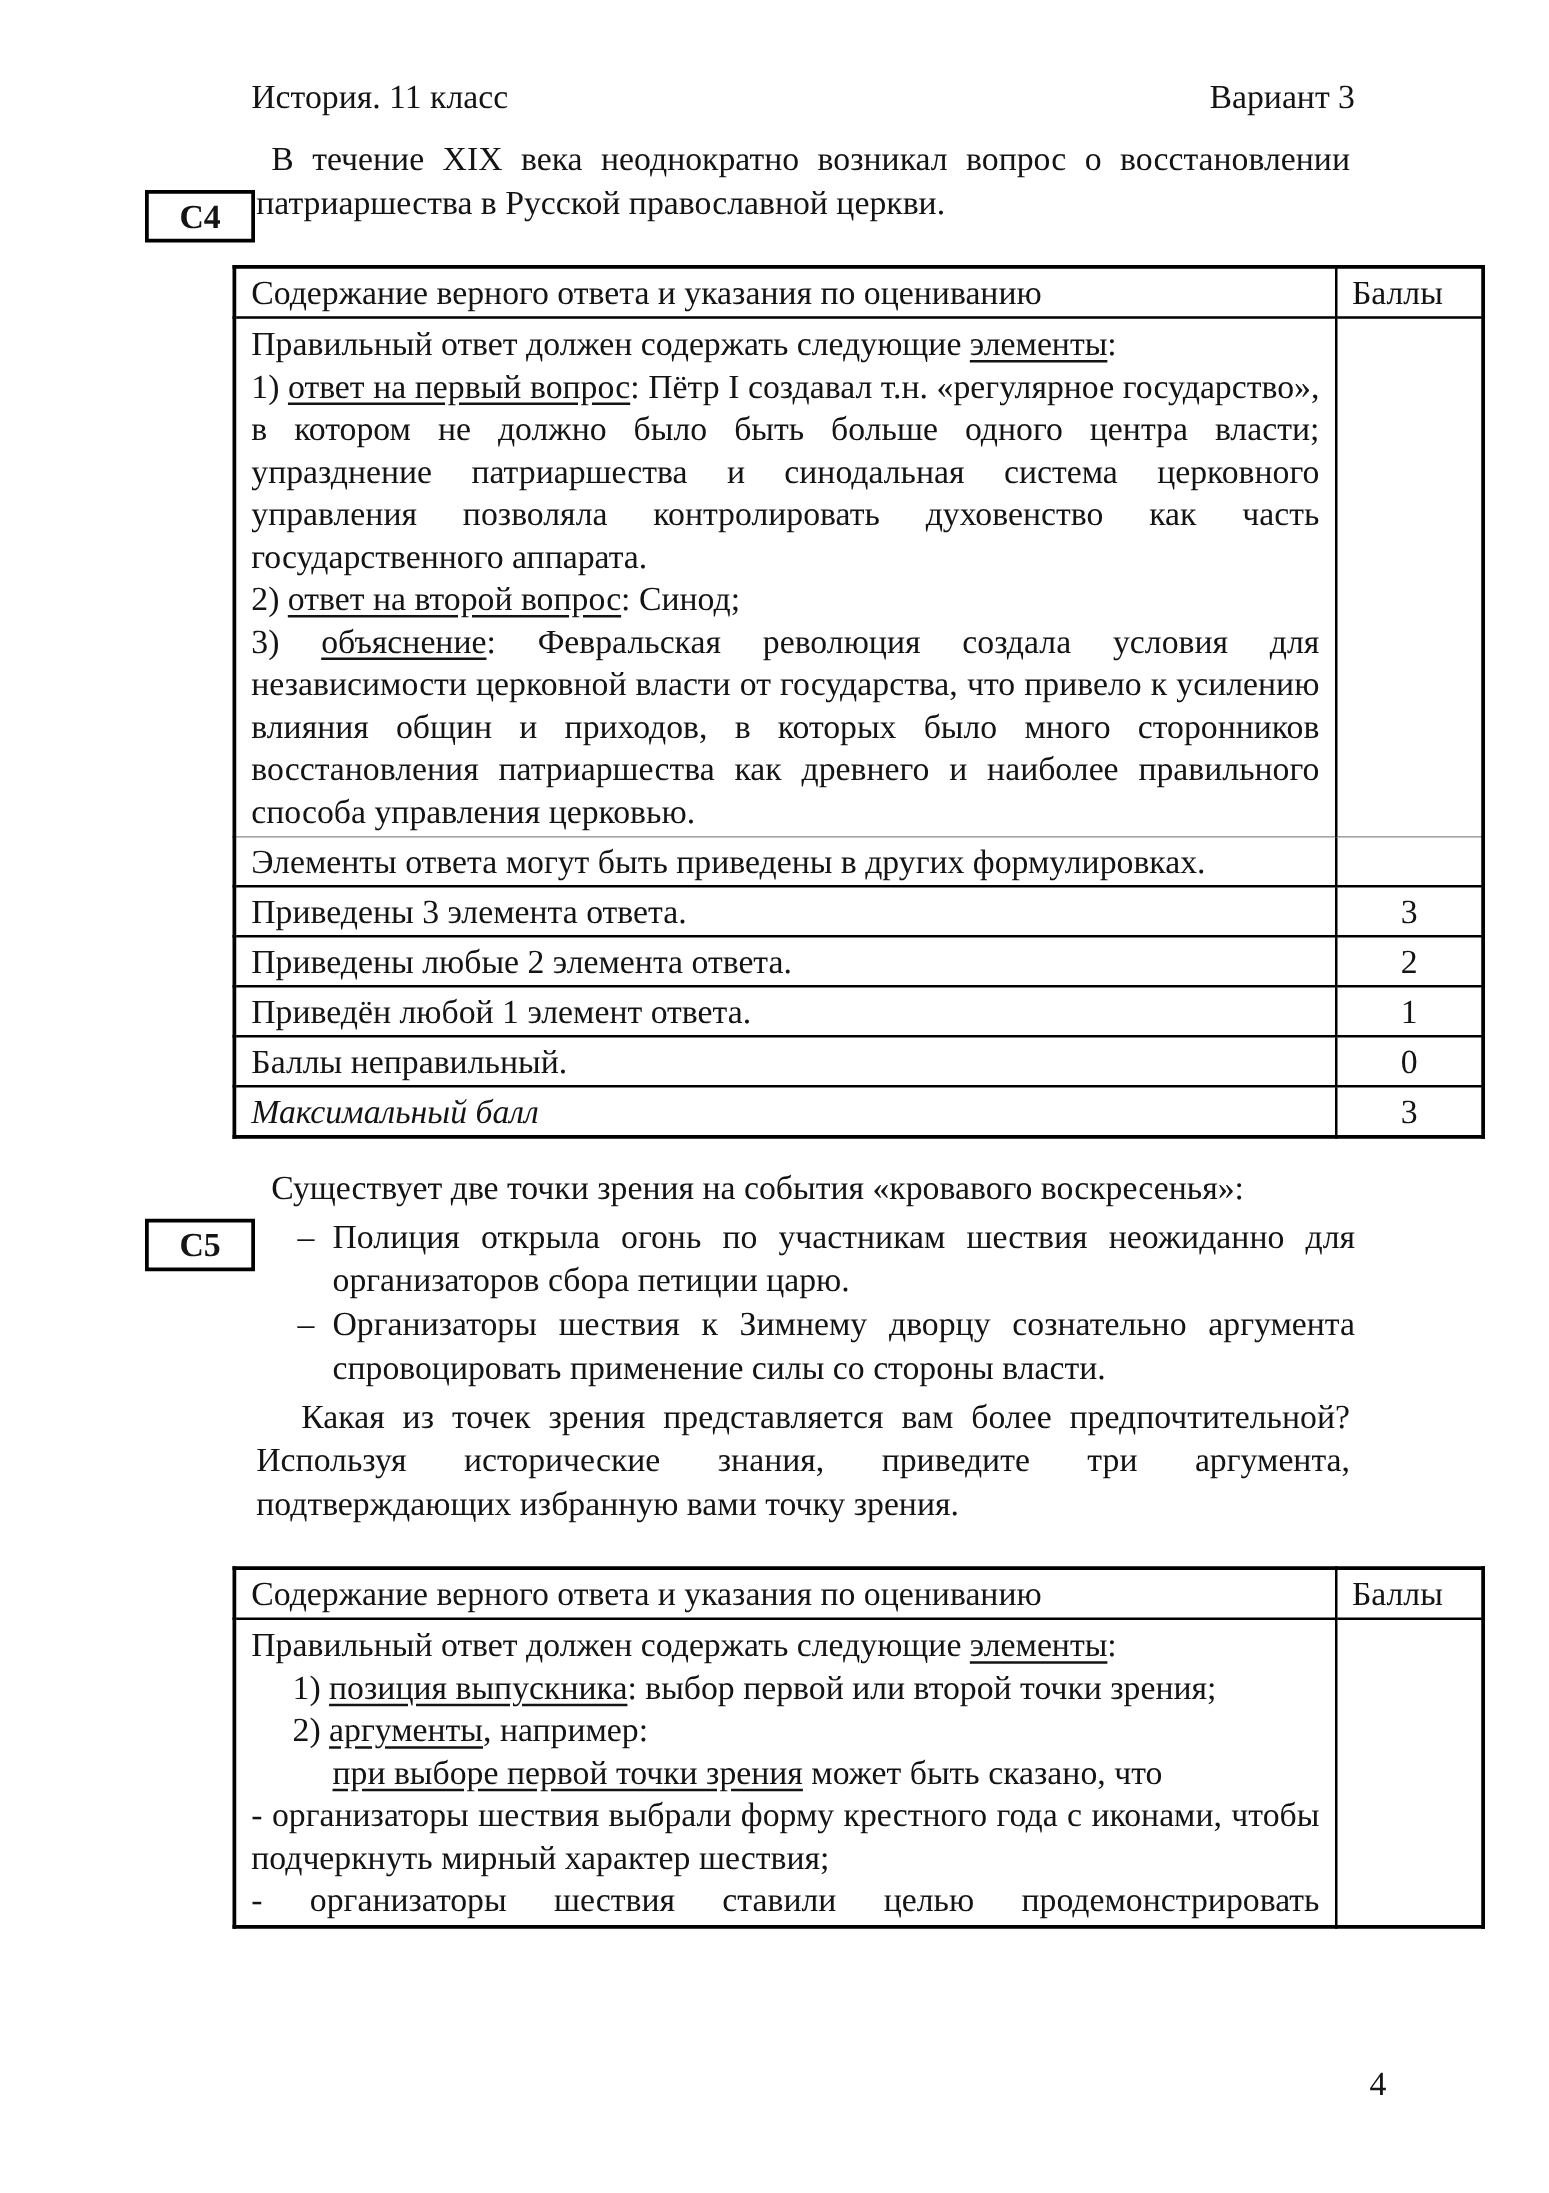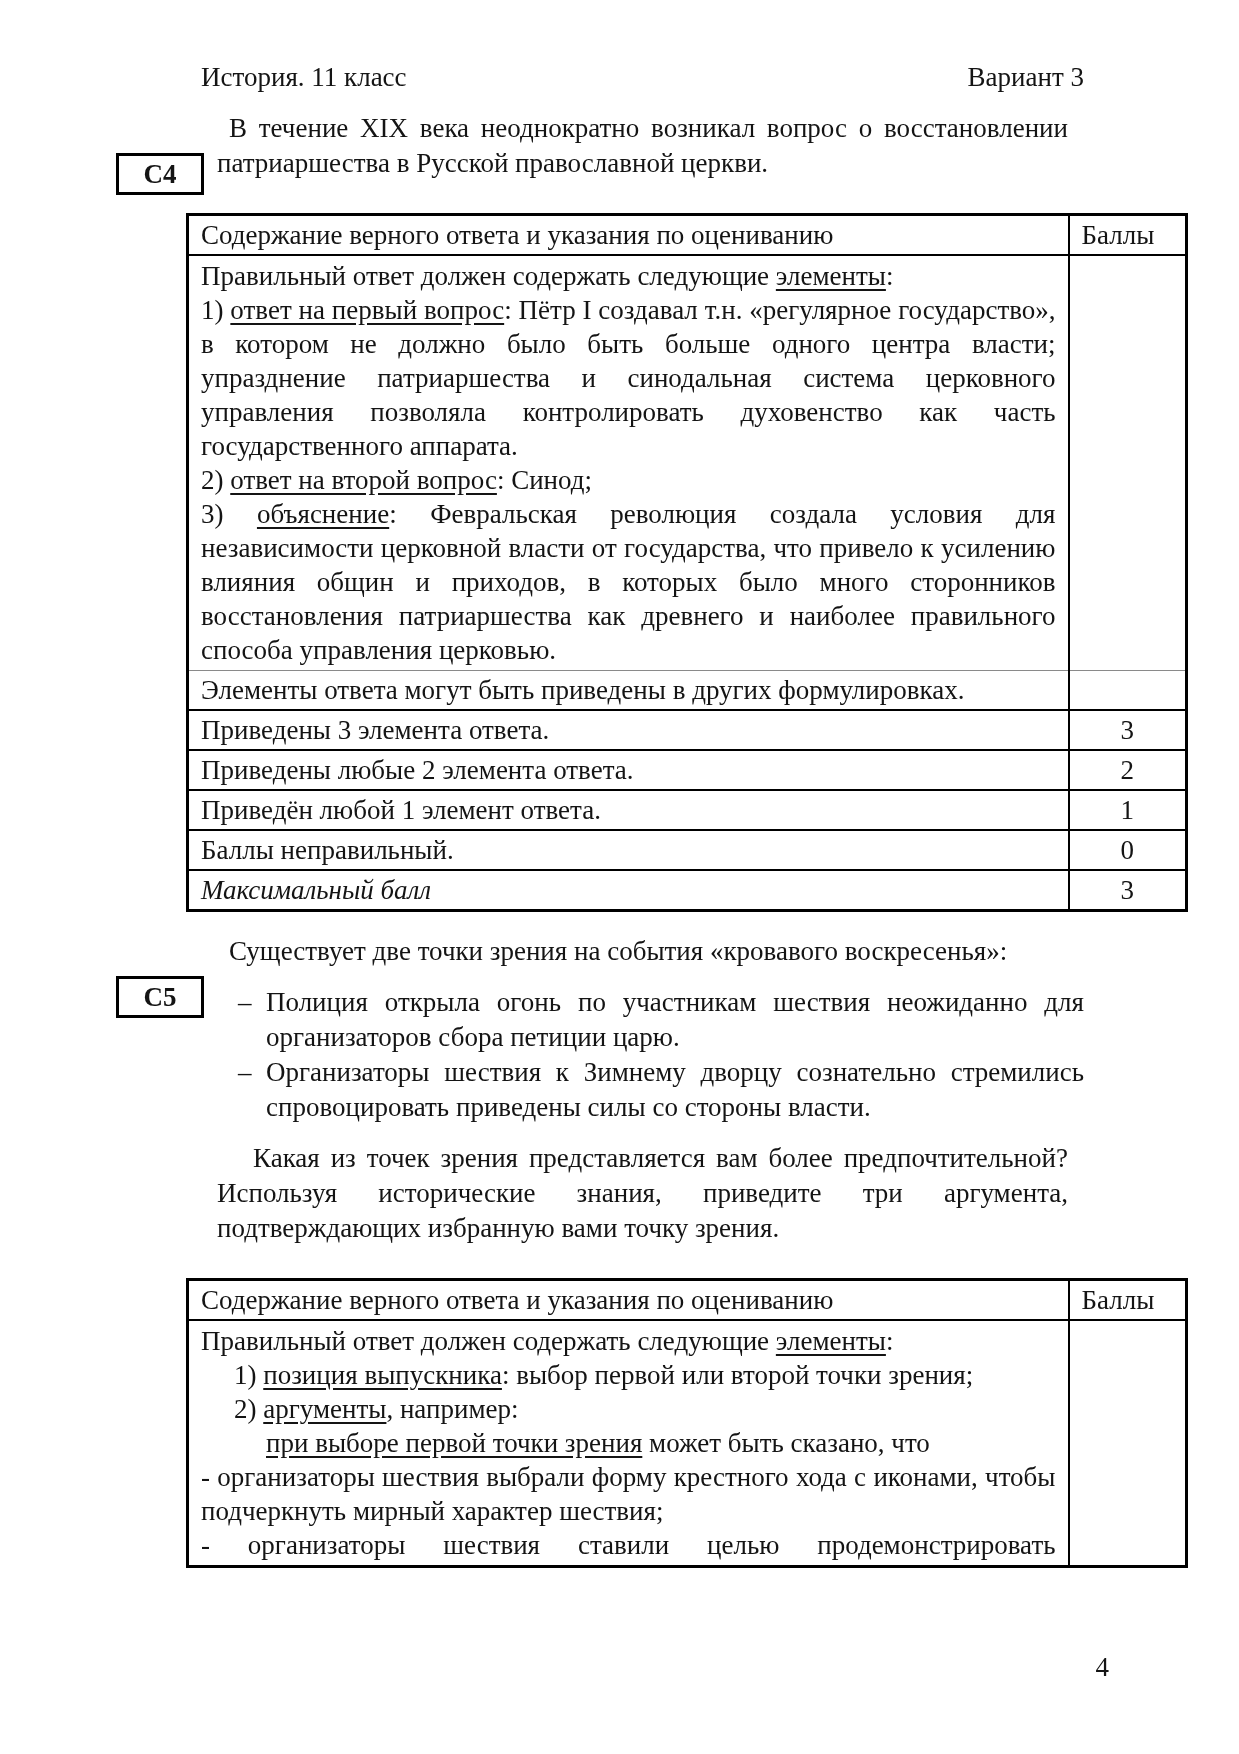--- a/index.html
+++ b/index.html
@@ -36,21 +36,21 @@
     height: 42px;
     border: 3px solid #000;
     box-sizing: border-box;
     display: flex;
     align-items: center;
     justify-content: center;
     font-weight: bold;
     text-align: center;
     margin-top: 44px;
   }
-  .question p { margin: 16px; }
+  .question p { margin: 4px; }
   .p-first { text-indent: 12px; }
   .q-c5 { margin-top: 22px; }
   .bullet { display: flex; padding-left: 37px; }
   .bullet .dash { flex: 0 0 28px; }
   .bullet .btext { flex: 1; text-align: justify; }
   .qpara { text-indent: 36px; }
 
   table.scoring {
     border-collapse: collapse;
     table-layout: fixed;
@@ -142,38 +142,38 @@
 
   <section class="question q-c5">
     <div class="qlabel">С5</div>
     <p class="p-first">Существует две точки зрения на события «кровавого воскресенья»:</p>
     <div class="bullet">
       <span class="dash">–</span>
       <span class="btext">Полиция открыла огонь по участникам шествия неожиданно для организаторов сбора петиции царю.</span>
     </div>
     <div class="bullet">
       <span class="dash">–</span>
-      <span class="btext">Организаторы шествия к Зимнему дворцу сознательно стремились спровоцировать приведены силы со стороны власти.</span>
+      <span class="btext">Организаторы шествия к Зимнему дворцу сознательно аргумента спровоцировать применение силы со стороны власти.</span>
     </div>
     <p class="qpara">Какая из точек зрения представляется вам более предпочтительной? Используя исторические знания, приведите три аргумента, подтверждающих избранную вами точку зрения.</p>
   </section>
 
   <table class="scoring t2">
     <tbody>
       <tr class="head-row">
         <th>Содержание верного ответа и указания по оцениванию</th>
         <th class="score-h">Баллы</th>
       </tr>
       <tr class="answer-row">
         <td>
           <p><span>Правильный ответ должен содержать следующие </span><span class="u">элементы</span><span>:</span></p>
           <p class="ind1"><span>1) </span><span class="u">позиция выпускника</span><span>: выбор первой или второй точки зрения;</span></p>
           <p class="ind1"><span>2) </span><span class="u">аргументы</span><span>, например:</span></p>
           <p class="ind2"><span class="u">при выборе первой точки зрения</span><span> может быть сказано, что</span></p>
-          <p>- организаторы шествия выбрали форму крестного хода с иконами, чтобы подчеркнуть мирный характер шествия;</p>
+          <p>- организаторы шествия выбрали форму крестного года с иконами, чтобы подчеркнуть мирный характер шествия;</p>
           <p class="stretch">- организаторы шествия ставили целью продемонстрировать</p>
         </td>
         <td class="score"></td>
       </tr>
     </tbody>
   </table>
 
   <div class="page-number">4</div>
 
 </div>

